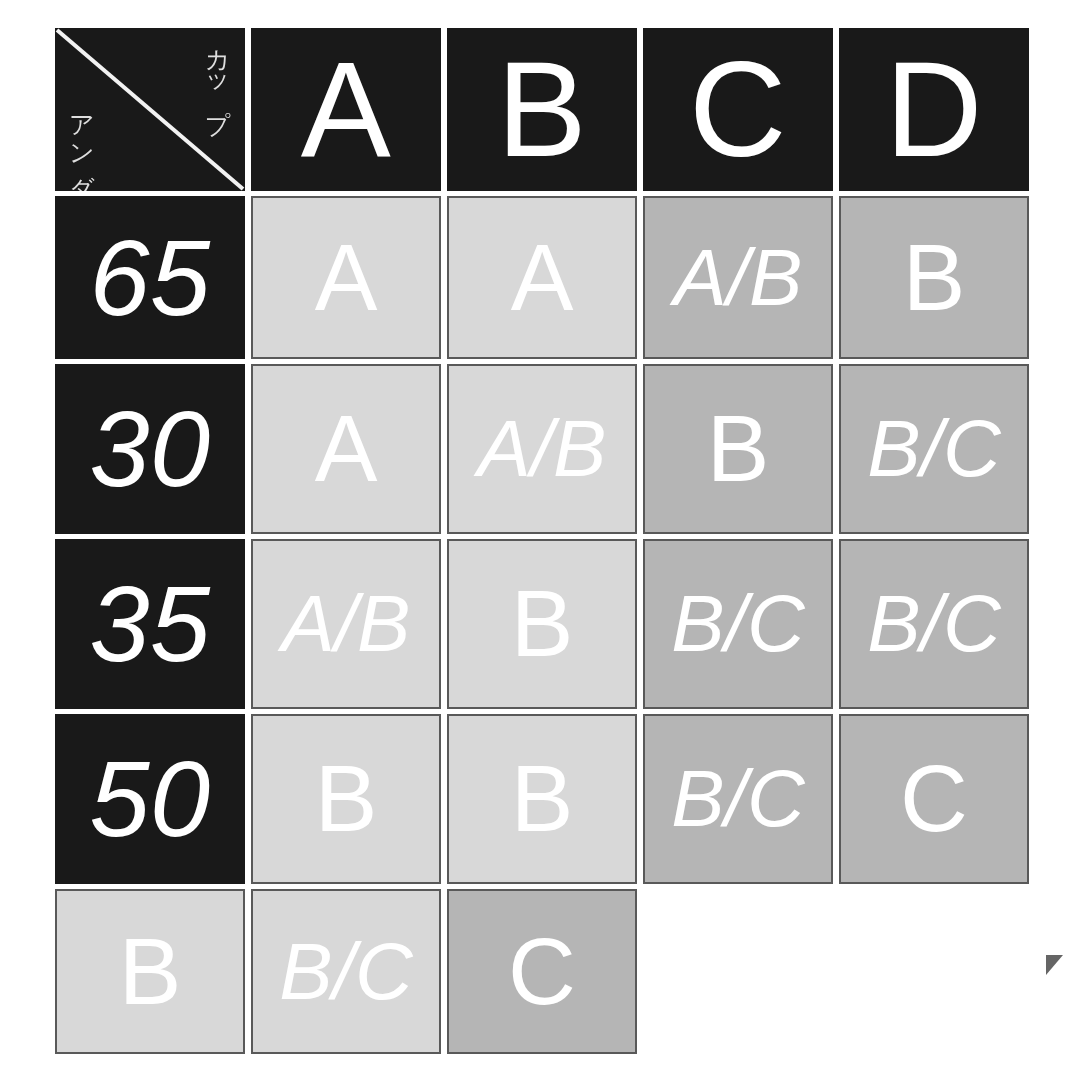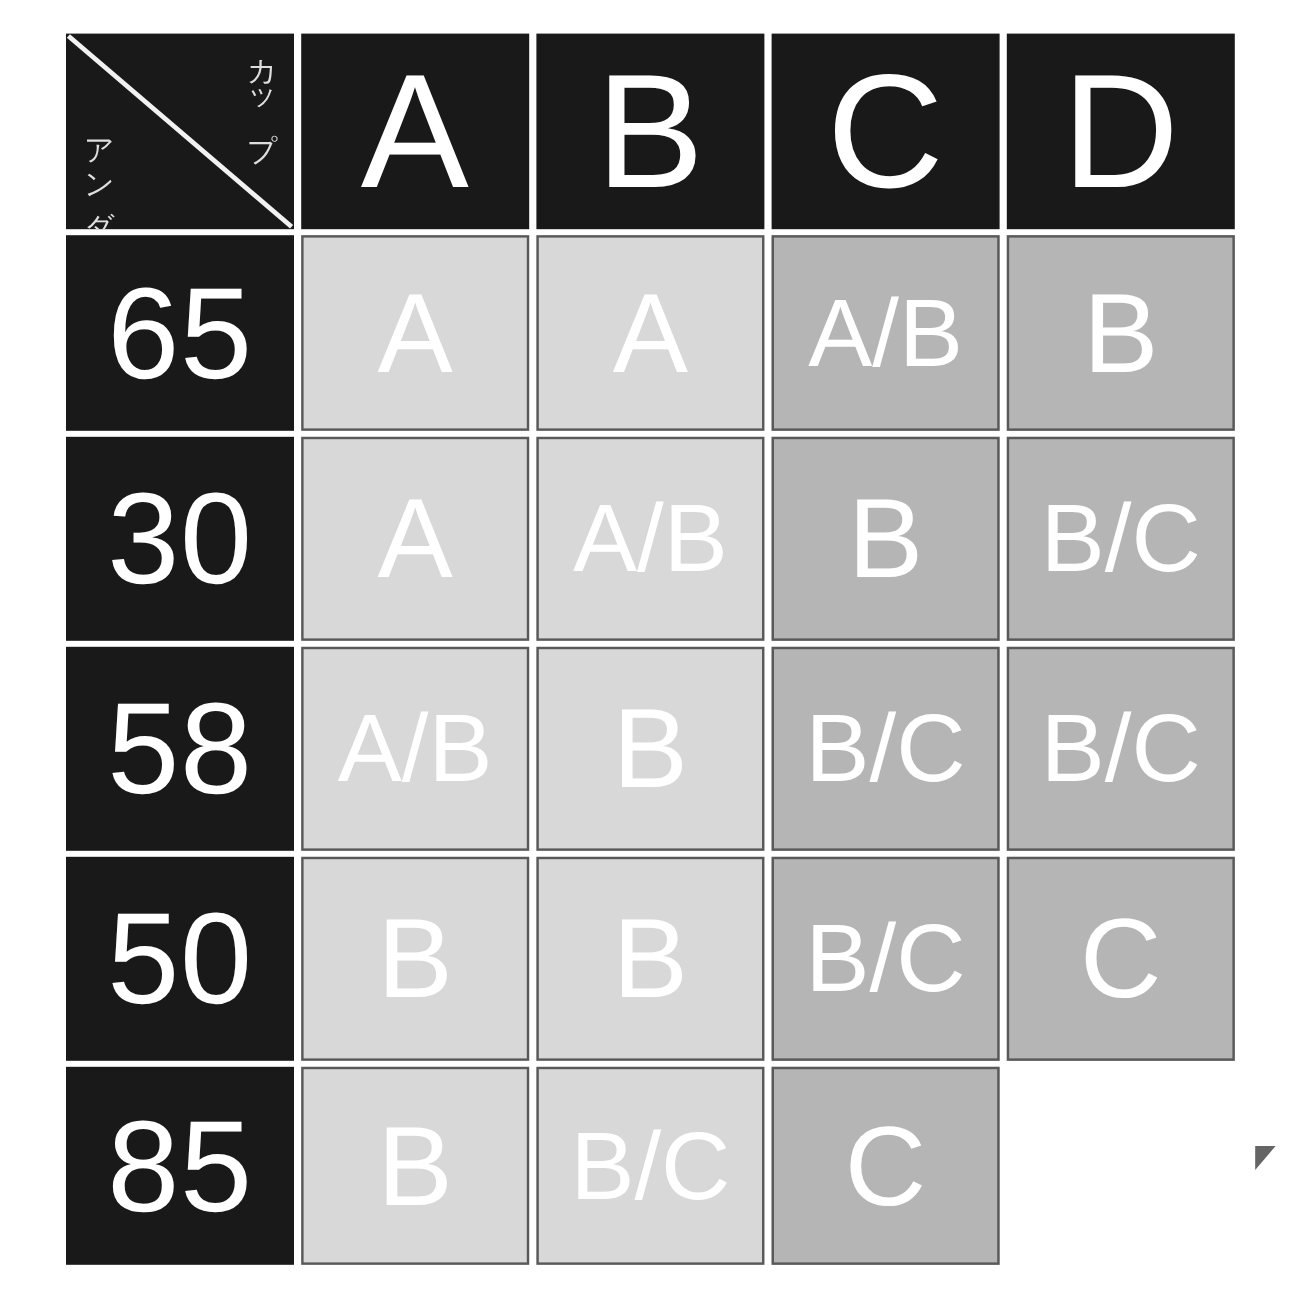--- a/index.html
+++ b/index.html
@@ -44,20 +44,21 @@
     font-weight: 300;
     letter-spacing: 0.5px;
   }
   .col-hdr {
     font-size: 135px;
     line-height: 1;
   }
   .row-hdr {
     font-size: 108px;
     line-height: 1;
+    font-style: italic;
   }
 
   
   .corner {
     background: #191919;
     color: #e8e8e8;
   }
   .corner .diag {
     position: absolute;
     inset: 0;
@@ -90,21 +91,21 @@
     color: #ffffff;
     font-weight: 300;
     border: 2px solid #595959;
     font-size: 94px;
     line-height: 1;
   }
   .data.light { background: #d8d8d8; }
   .data.mid   { background: #b5b5b5; }
 
   .data .txt { display: block; }
-  .data.dual { font-size: 80px; }
+  .data.dual { font-size: 80px; font-style: italic; }
 
   
   #cursor-mark {
     position: absolute;
     left: 1046px;
     top: 955px;
     width: 0;
     height: 0;
     border-left: 17px solid #4a4a4a;
     border-bottom: 20px solid transparent;
@@ -163,21 +164,21 @@
       <span class="txt">A/B</span>
     </div>
   <div class="cell data mid">
       <span class="txt">B</span>
     </div>
   <div class="cell data mid dual">
       <span class="txt">B/C</span>
     </div>
 
   <div class="cell hdr row-hdr">
-      <span>58</span>
+      <span>35</span>
     </div>
   <div class="cell data light dual">
       <span class="txt">A/B</span>
     </div>
   <div class="cell data light">
       <span class="txt">B</span>
     </div>
   <div class="cell data mid dual">
       <span class="txt">B/C</span>
     </div>
@@ -194,23 +195,20 @@
   <div class="cell data light">
       <span class="txt">B</span>
     </div>
   <div class="cell data mid dual">
       <span class="txt">B/C</span>
     </div>
   <div class="cell data mid">
       <span class="txt">C</span>
     </div>
 
-  <div class="cell hdr row-hdr">
-      <span>85</span>
-    </div>
   <div class="cell data light">
       <span class="txt">B</span>
     </div>
   <div class="cell data light dual">
       <span class="txt">B/C</span>
     </div>
   <div class="cell data mid">
       <span class="txt">C</span>
     </div>
 

